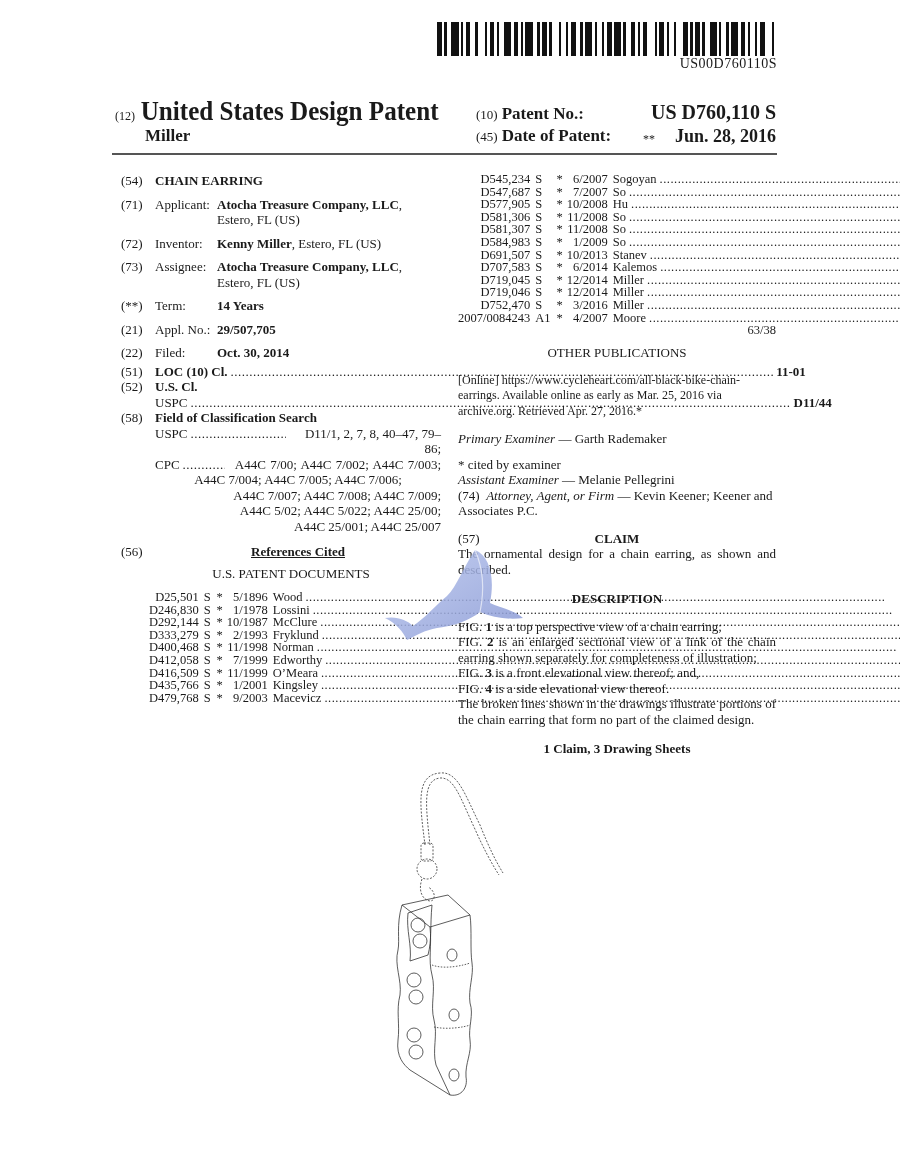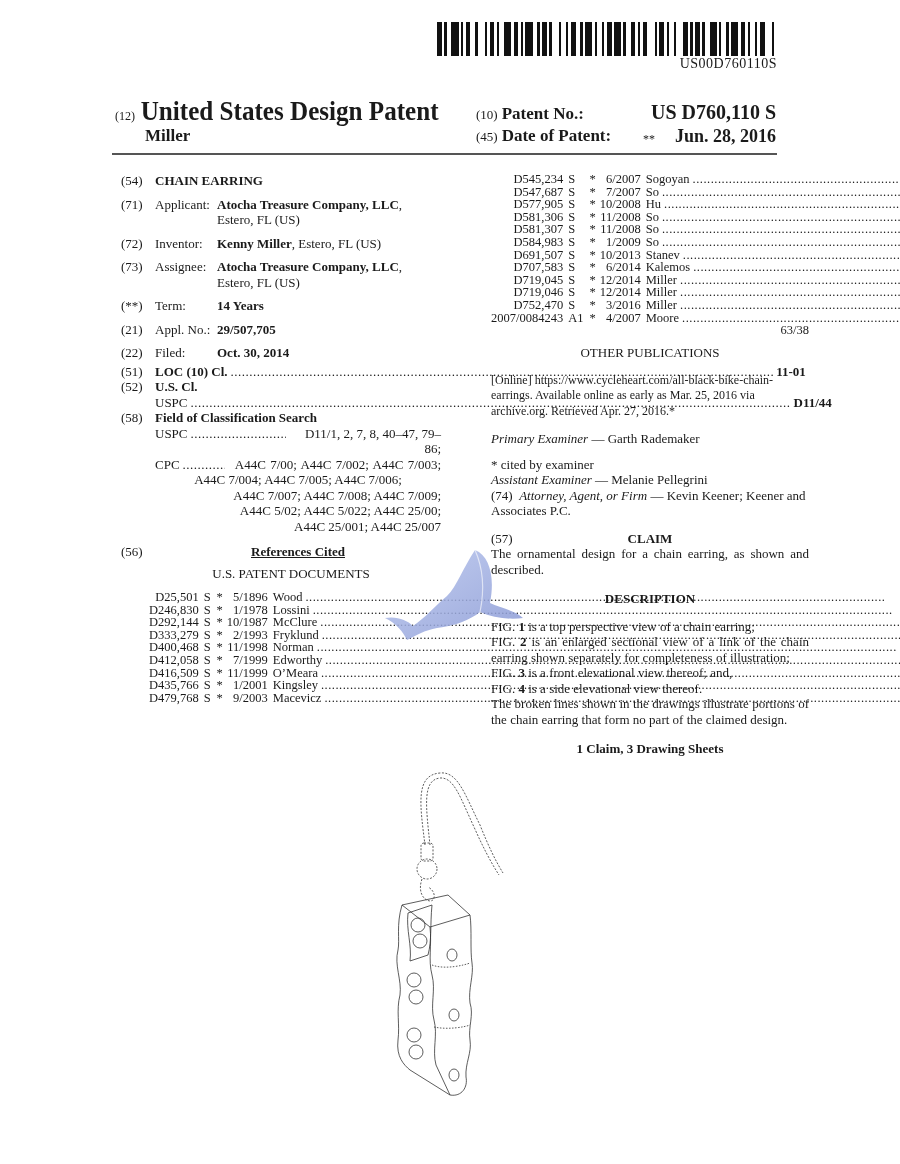--- a/index.html
+++ b/index.html
@@ -11,21 +11,21 @@
   .barcode-text { left:437px; top:56px; width:340px; text-align:right; font-size:14px; letter-spacing:0.5px; }
   .hdr-code { font-size:13px; font-weight:normal; }
   .title-main { left:115px; top:96px; font-size:27px; font-weight:bold; white-space:nowrap;
                 font-family:"Liberation Serif", serif; transform:scaleX(0.93); transform-origin:left; }
   .title-main .hdr-code { font-size:13px; margin-right:6px; }
   .inventor-hdr { left:145px; top:126px; font-size:17px; font-weight:bold; }
   .rhdr { font-size:17px; font-weight:bold; white-space:nowrap; }
   .rhdr .hdr-code { margin-right:4px; }
   .hr { left:112px; top:153px; width:665px; height:2px; background:#555; }
   .col-left { left:121px; top:173px; width:320px; font-size:13px; line-height:15.5px; }
-  .col-right { left:458px; top:173px; width:318px; font-size:13px; line-height:15.5px;margin-left:33px; }
+  .col-right { left:458px; top:173px; width:318px; font-size:13px; line-height:15.5px; }
   .row { display:flex; margin-bottom:8px; }
   .code { width:34px; flex:none; }
   .lbl { width:62px; flex:none; }
   .b { font-weight:bold; }
   .i { font-style:italic; }
   .lead { display:flex; align-items:baseline; }
   .lead .dots { flex:1; overflow:hidden; white-space:nowrap; margin:0 3px; }
   .lead .dots::after { content:"................................................................................................................................................................"; letter-spacing:0.5px; }
   .ref-table { border-collapse:collapse; font-size:12.5px; line-height:12.6px; }
   .ref-table td { padding:0; white-space:nowrap; vertical-align:top; }

